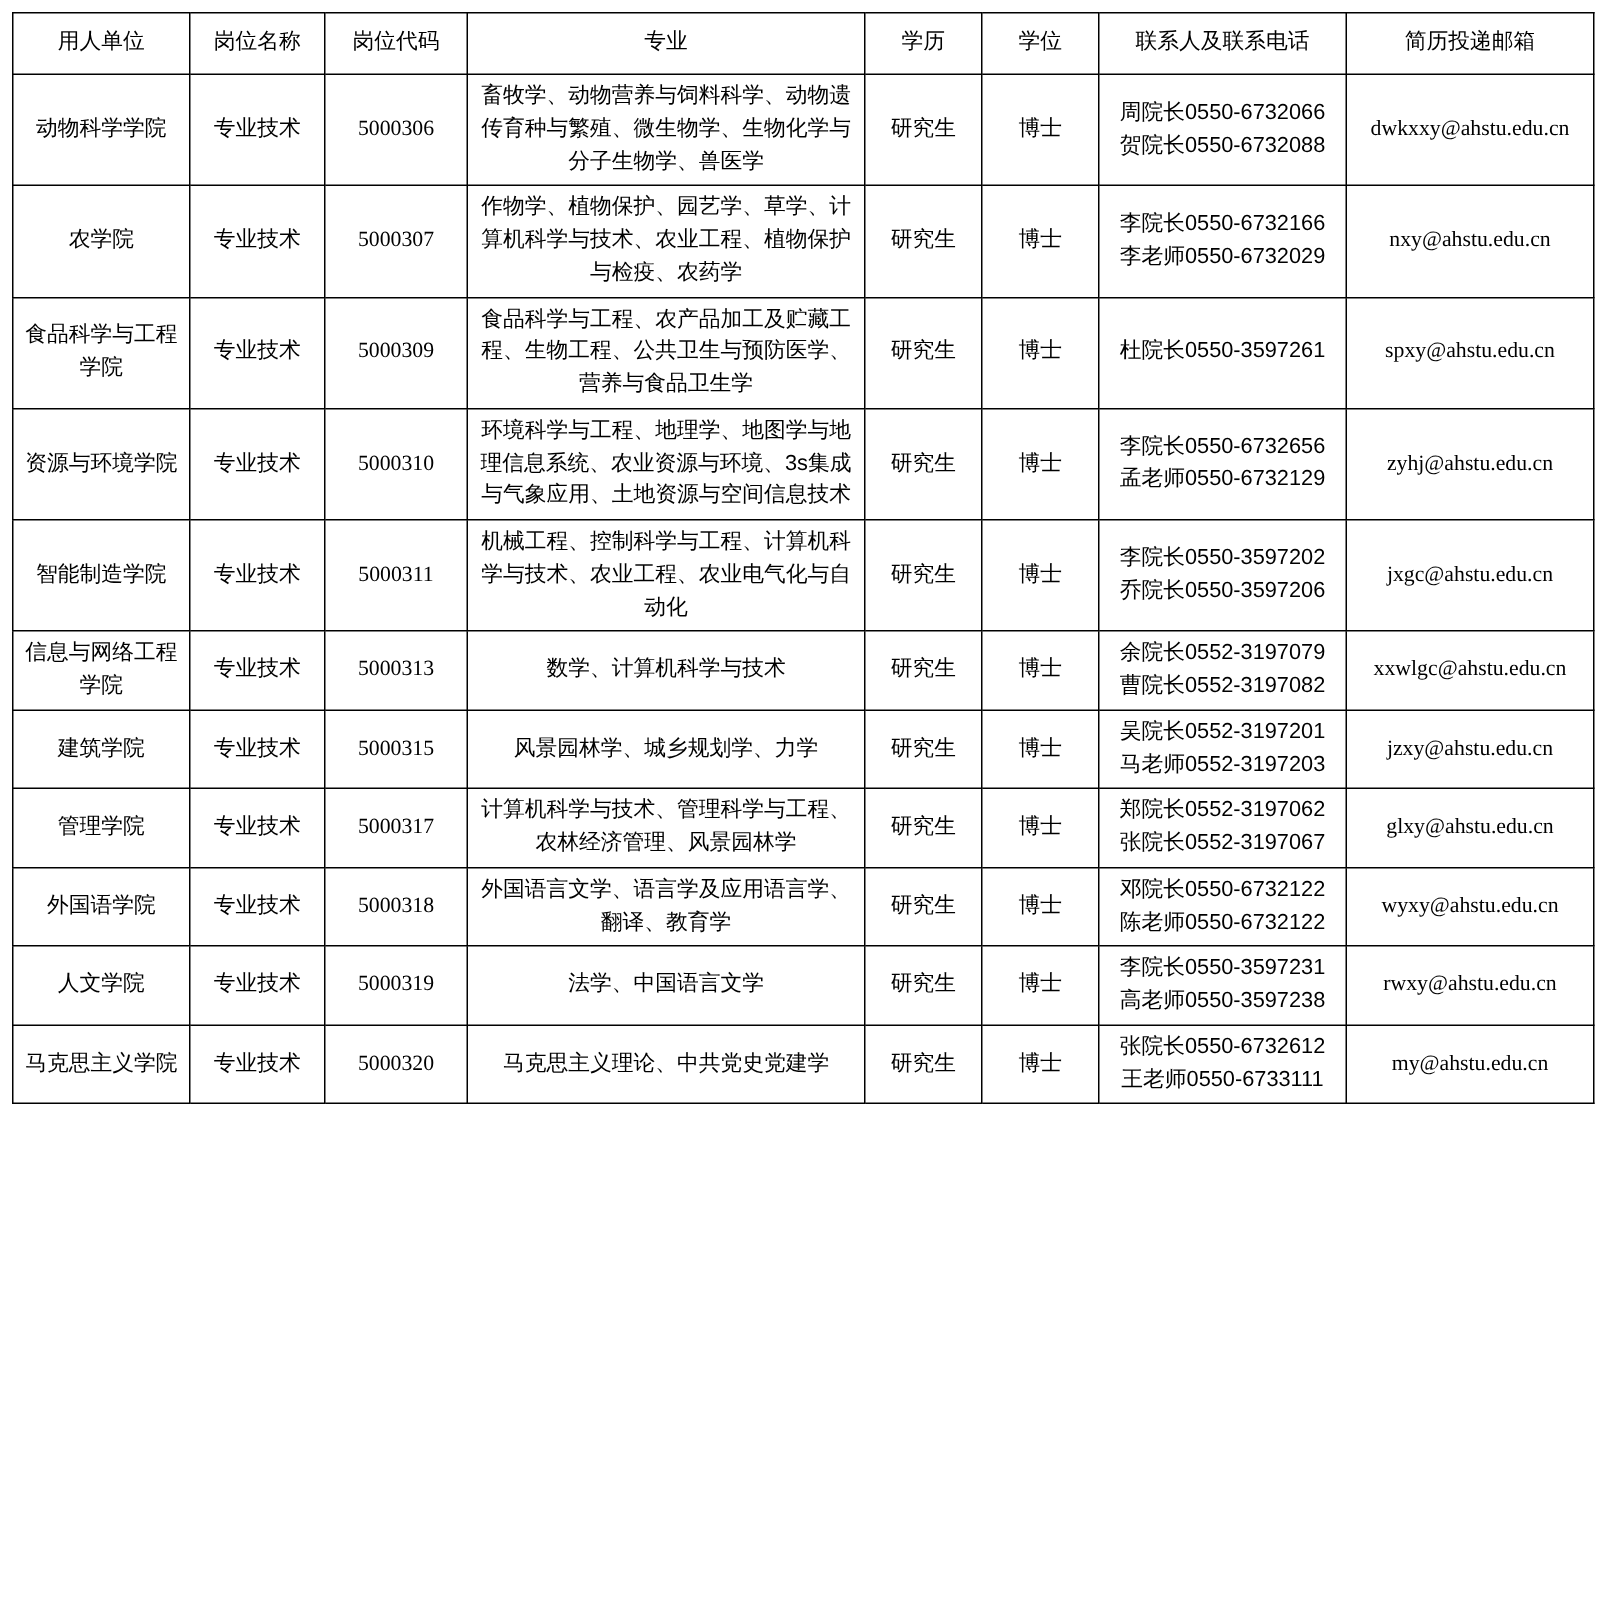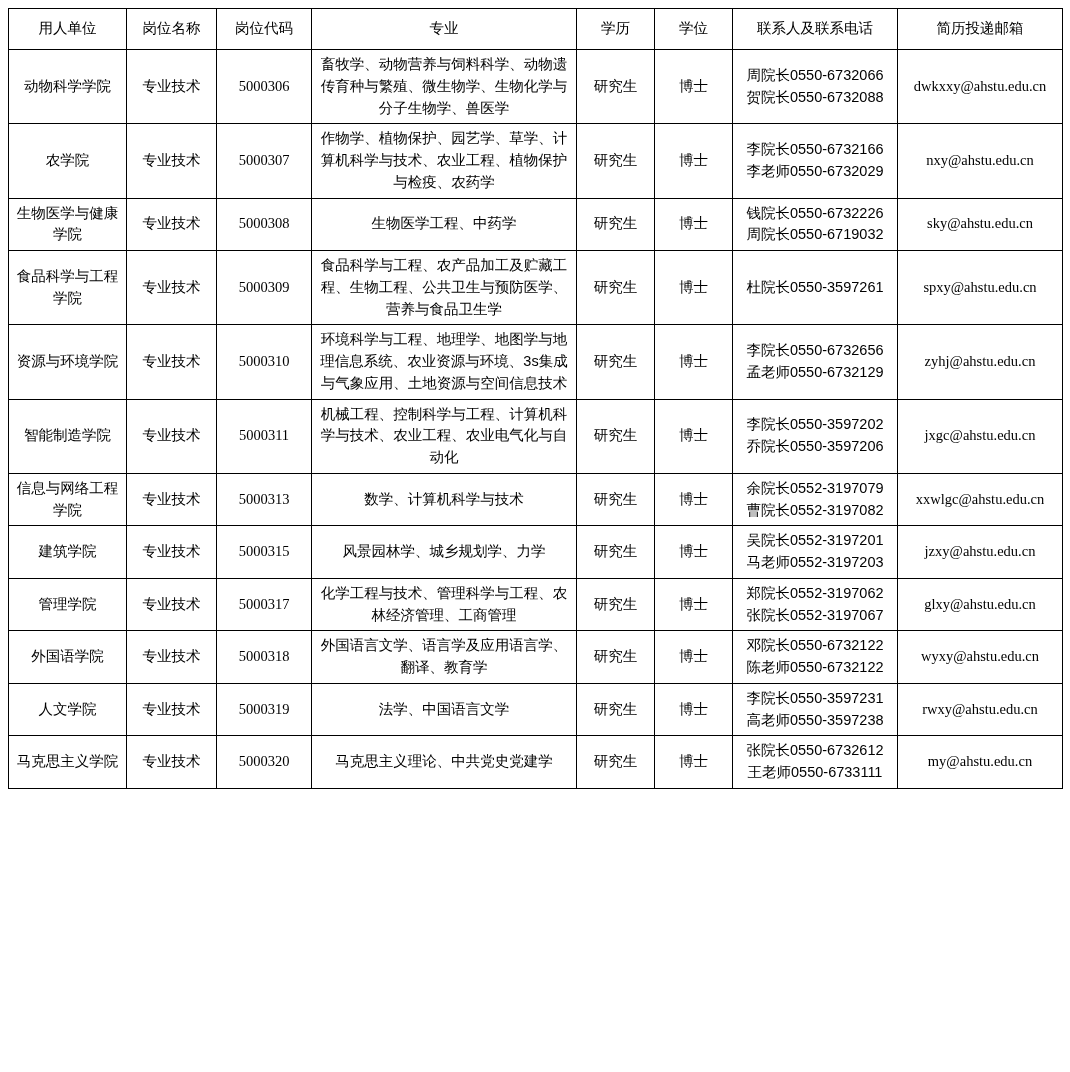--- a/index.html
+++ b/index.html
@@ -114,31 +114,20 @@
           <td class="post">专业技术</td>
           <td class="code">5000307</td>
           <td class="major">作物学、植物保护、园艺学、草学、计算机科学与技术、农业工程、植物保护与检疫、农药学</td>
           <td class="edu">研究生</td>
           <td class="degree">博士</td>
           <td class="contact">李院长0550-6732166
 李老师0550-6732029</td>
           <td class="email">nxy@ahstu.edu.cn</td>
         </tr>
         <tr>
-          <td class="unit">生物医学与健康学院</td>
-          <td class="post">专业技术</td>
-          <td class="code">5000308</td>
-          <td class="major">生物医学工程、中药学</td>
-          <td class="edu">研究生</td>
-          <td class="degree">博士</td>
-          <td class="contact">钱院长0550-6732226
-周院长0550-6719032</td>
-          <td class="email">sky@ahstu.edu.cn</td>
-        </tr>
-        <tr>
           <td class="unit">食品科学与工程学院</td>
           <td class="post">专业技术</td>
           <td class="code">5000309</td>
           <td class="major">食品科学与工程、农产品加工及贮藏工程、生物工程、公共卫生与预防医学、营养与食品卫生学</td>
           <td class="edu">研究生</td>
           <td class="degree">博士</td>
           <td class="contact">杜院长0550-3597261</td>
           <td class="email">spxy@ahstu.edu.cn</td>
         </tr>
         <tr>
@@ -182,21 +171,21 @@
           <td class="edu">研究生</td>
           <td class="degree">博士</td>
           <td class="contact">吴院长0552-3197201
 马老师0552-3197203</td>
           <td class="email">jzxy@ahstu.edu.cn</td>
         </tr>
         <tr>
           <td class="unit">管理学院</td>
           <td class="post">专业技术</td>
           <td class="code">5000317</td>
-          <td class="major">化学工程与技术、管理科学与工程、农林经济管理、工商管理</td>
+          <td class="major">计算机科学与技术、管理科学与工程、农林经济管理、风景园林学</td>
           <td class="edu">研究生</td>
           <td class="degree">博士</td>
           <td class="contact">郑院长0552-3197062
 张院长0552-3197067</td>
           <td class="email">glxy@ahstu.edu.cn</td>
         </tr>
         <tr>
           <td class="unit">外国语学院</td>
           <td class="post">专业技术</td>
           <td class="code">5000318</td>

